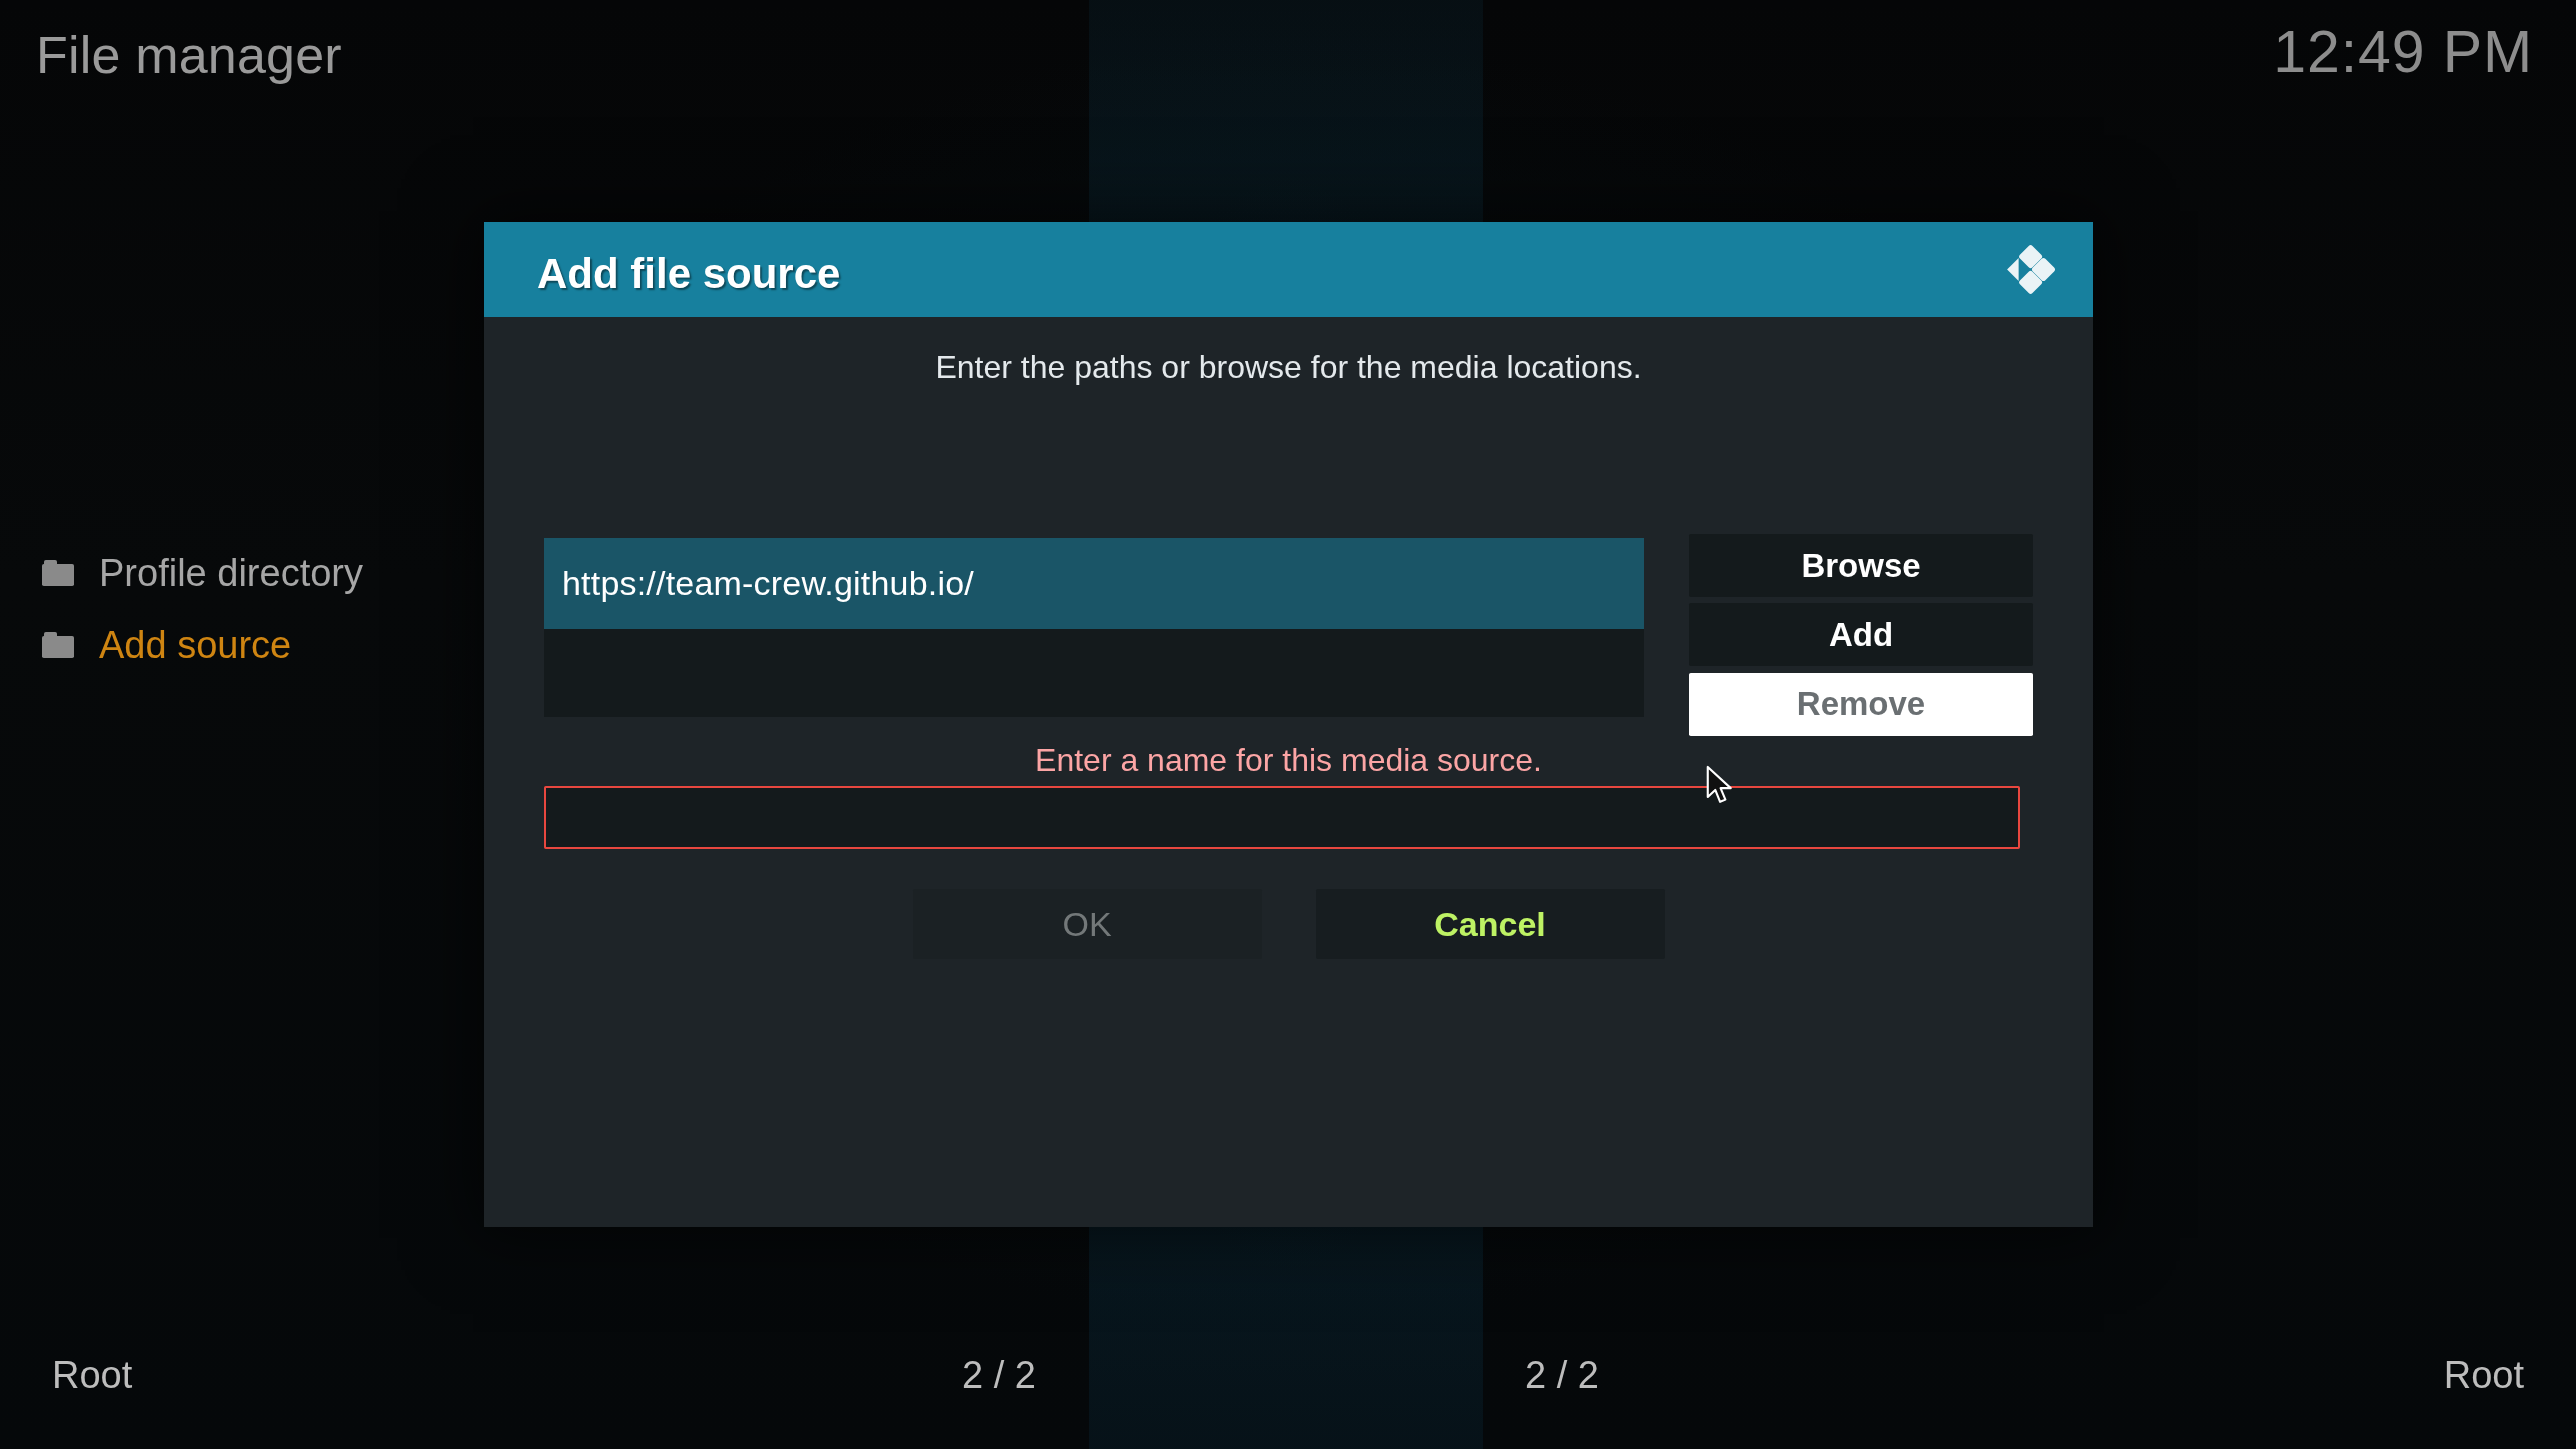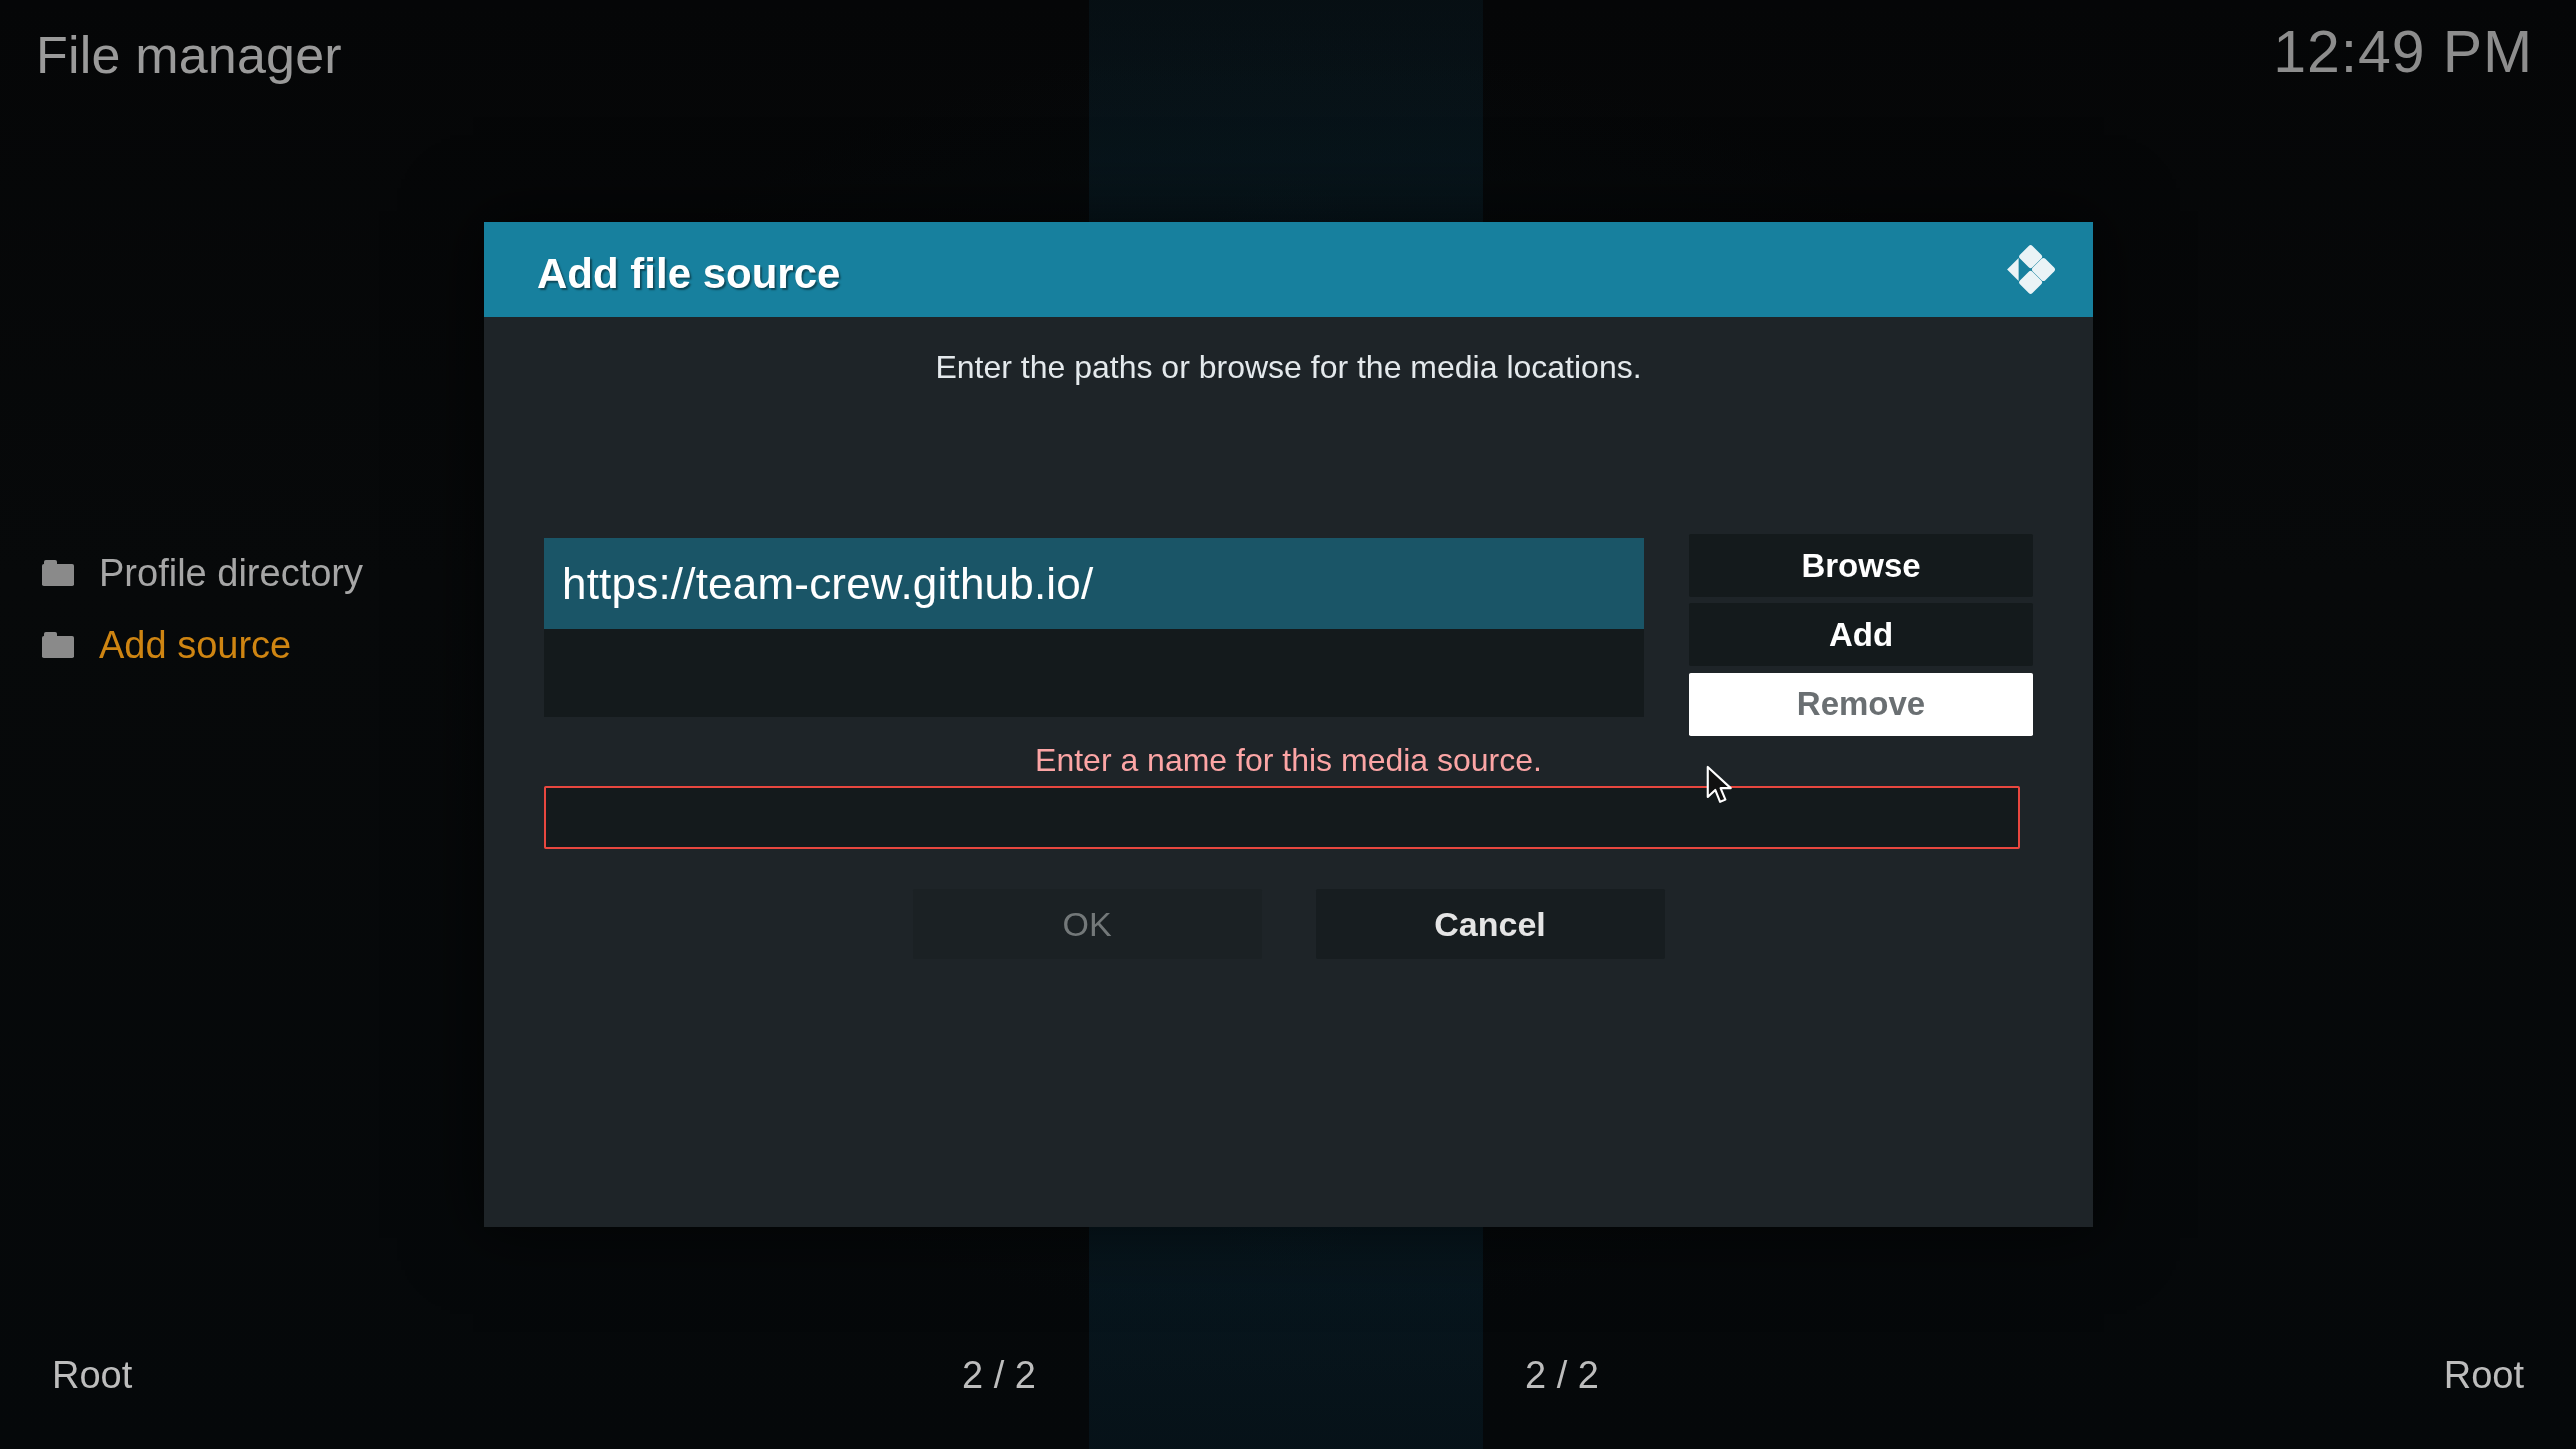--- a/index.html
+++ b/index.html
@@ -156,21 +156,21 @@
     background: #141a1c;
   }
   .path-row {
     height: 91px;
     display: flex;
     align-items: center;
     padding-left: 18px;
     background: #1a5567;
   }
   .path-row .path-text {
-    font-size: 44px;
+    font-size: 34px;
     color: #ffffff;
     letter-spacing: 0.2px;
   }
 
   .side-buttons {
     position: absolute;
     left: 1205px; top: 217px;
     width: 344px;
   }
   .sbtn {
@@ -225,21 +225,21 @@
   }
   .fbtn {
     width: 349px; height: 70px;
     background: #171d20;
     border-radius: 1.8px;
     display: flex;
     align-items: center;
     justify-content: center;
     font-size: 34px;
     font-weight: bold;
-    color: #e5e5e5;
+    color: #bef264;
   }
   .fbtn.disabled {
     color: #737879;
     font-weight: normal;
     background: #1b2124;
   }
 
   
   .statusbar {
     position: absolute;

